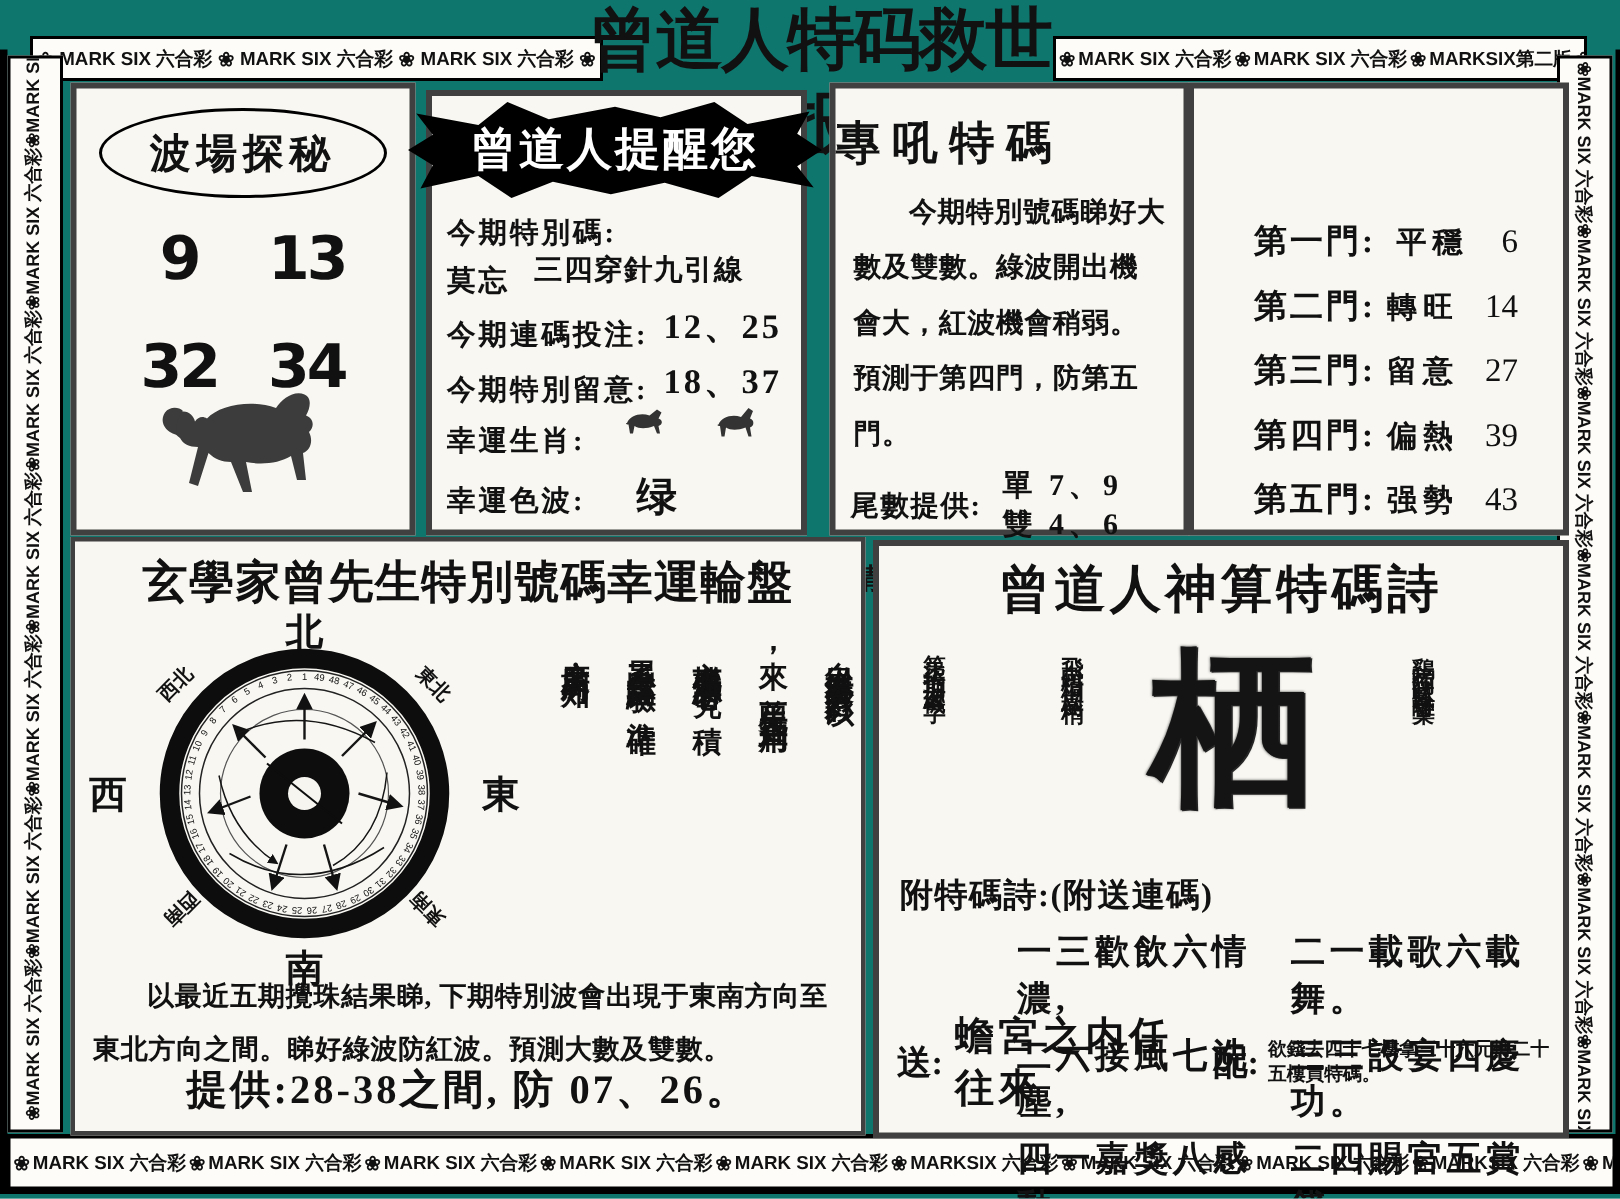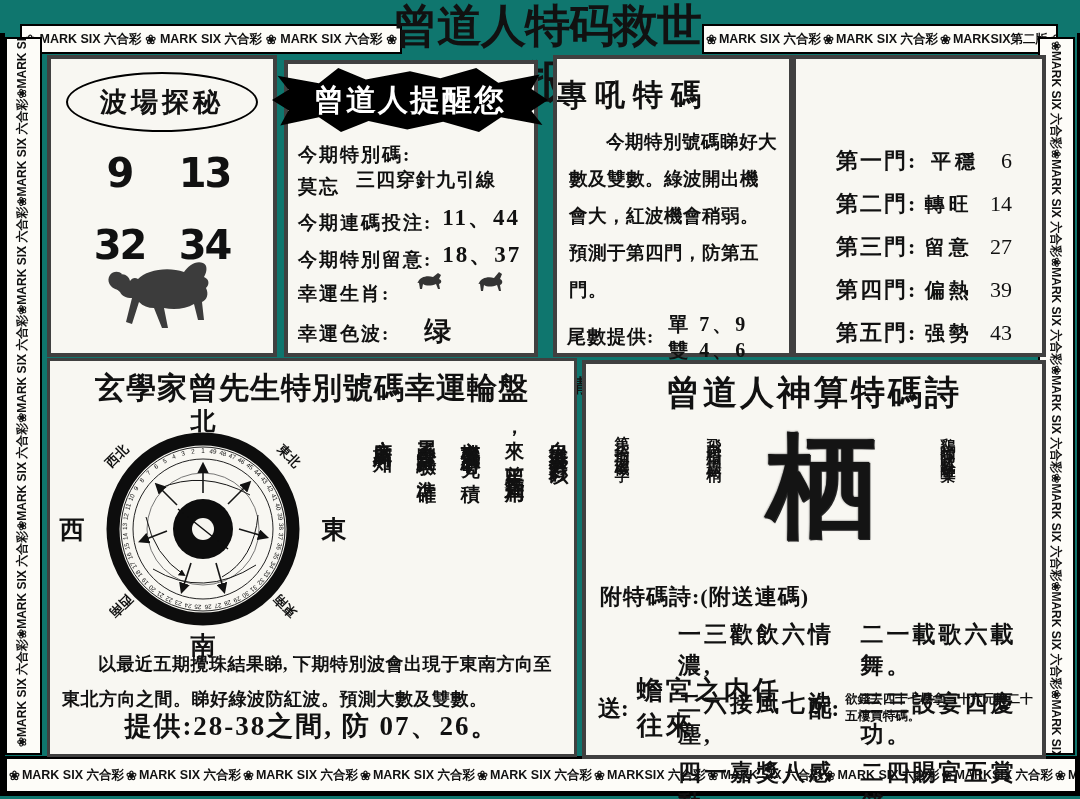--- a/index.html
+++ b/index.html
@@ -202,21 +202,21 @@
     <div class="rem-body kai">
       <div class="rem-line">
         <span class="rem-label">今期特別碼:</span>
       </div>
       <div class="rem-line">
         <span class="rem-label">莫忘</span>
         <span class="hint-txt">三四穿針九引線</span>
       </div>
       <div class="rem-line">
         <span class="rem-label">今期連碼投注:</span>
-        <span class="rem-val raised">11、44</span>
+        <span class="rem-val raised">12、25</span>
       </div>
       <div class="rem-line">
         <span class="rem-label">今期特別留意:</span>
         <span class="rem-val raised">18、37</span>
       </div>
       <div class="rem-line">
         <span class="rem-label">幸運生肖:</span>
         <span class="zoo">
           <svg width="34" height="20" viewBox="0 0 34 20">
             <path fill="#333" d="M4,12 C6,7 13,5 19,7 L24,3 27,5 25,9 C28,10 28,13 25,14 L26,19 24,19 22,14 C17,16 12,16 9,14 L8,19 6,19 5,13 C3,13 3,12 4,12 Z"></path>

